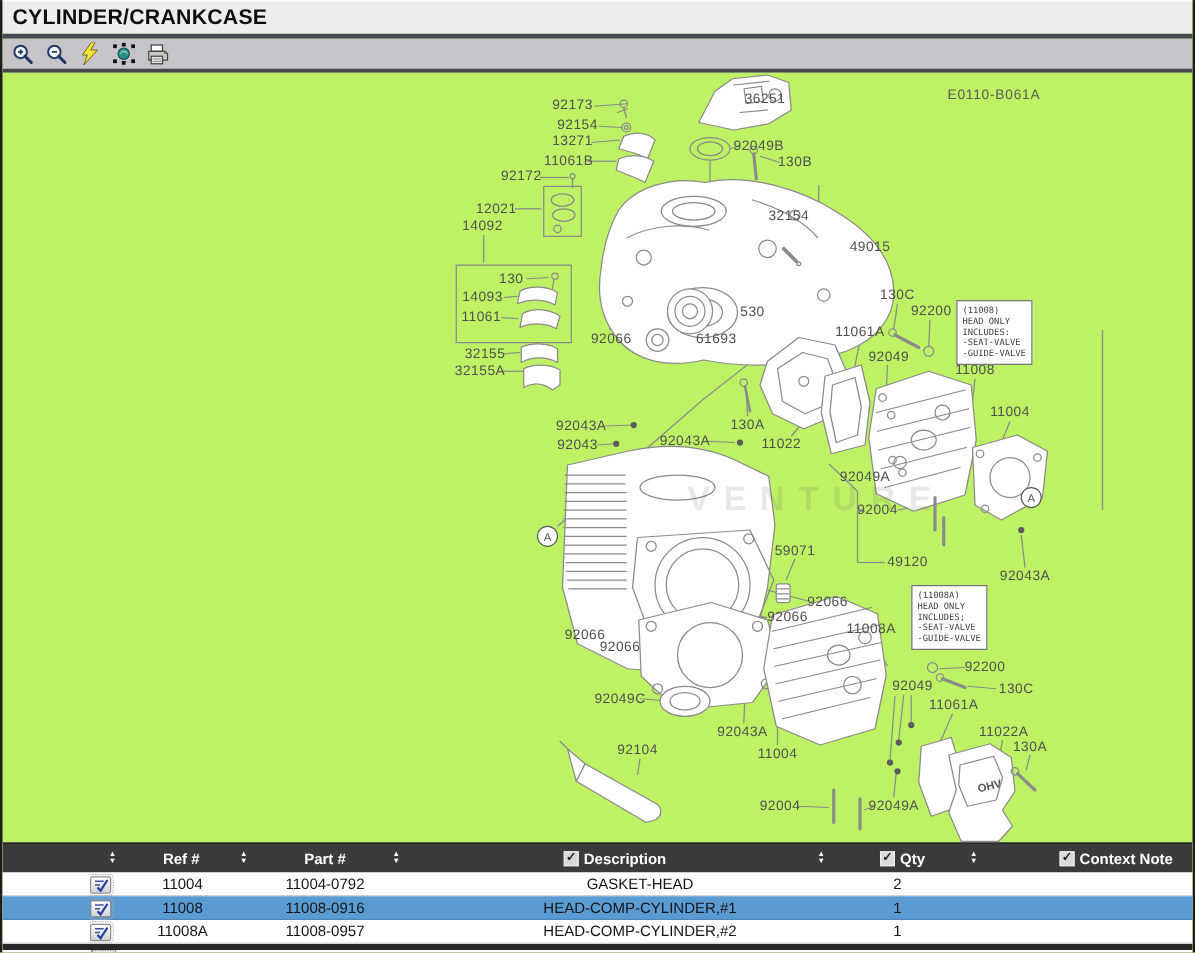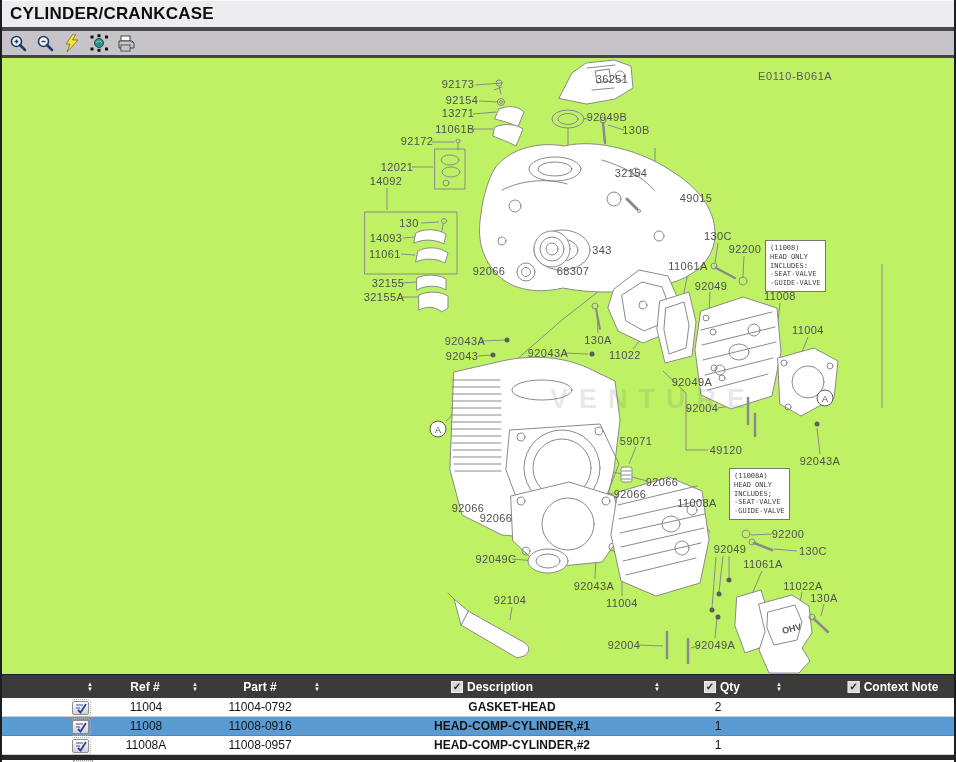--- a/index.html
+++ b/index.html
@@ -36,21 +36,21 @@
   .sorticon{position:absolute;top:50%;transform:translate(-50%,-50%);display:flex;flex-direction:column;
             align-items:center;color:#fff;cursor:pointer;}
   .sorticon i{font-style:normal;font-size:6px;line-height:5px;}
   .trow{position:relative;height:19px;border-bottom:1px solid #cfcfcf;background:#fff;box-sizing:border-box;}
   .trow.selected{background:#5b9bd3;border-bottom-color:#4d87ba;}
   .cell{position:absolute;top:0;height:19px;line-height:18px;text-align:center;font-size:12px;color:#141414;
         white-space:nowrap;overflow:hidden;}
   .c-icon{left:70px;width:24px;display:flex;align-items:center;justify-content:flex-start;}
   .c-ref{left:94px;width:100px;}
   .c-part{left:198px;width:120px;}
-  .c-desc{left:330px;width:360px;font-weight:bold;}
+  .c-desc{left:330px;width:360px;}
   .c-qty{left:666px;width:100px;}
   .c-note{left:800px;width:150px;}
   .rowbtn{width:17px;height:14px;margin-top:1px;background:linear-gradient(#ffffff,#d2d2d2);
           border:1px solid #8f8f8f;border-radius:2px;display:flex;align-items:center;justify-content:center;
           outline:1px dotted #b0b0b0;outline-offset:1px;cursor:pointer;box-sizing:border-box;}
   .bottom-bar{height:5px;background:#282828;}
   .partial-row{height:2px;background:#fff;position:relative;overflow:hidden;}
   .partial-icon{position:absolute;left:71px;top:0;width:18px;height:4px;border:1px dotted #9a9a9a;background:#eee;}
 </style>
 </head>
@@ -312,23 +312,23 @@
       <span class="plabel" style="left: 415px; top: 141px;">92172</span>
       <span class="plabel" style="left: 395px; top: 167px;">12021</span>
       <span class="plabel" style="left: 629px; top: 173px;">32154</span>
       <span class="plabel" style="left: 384px; top: 181px;">14092</span>
       <span class="plabel" style="left: 694px; top: 198px;">49015</span>
       <span class="plabel" style="left: 407px; top: 223px;">130</span>
       <span class="plabel" style="left: 384px; top: 238px;">14093</span>
       <span class="plabel" style="left: 716px; top: 236px;">130C</span>
       <span class="plabel" style="left: 743px; top: 249px;">92200</span>
       <span class="plabel" style="left: 383px; top: 254px;">11061</span>
-      <span class="plabel" style="left: 600px; top: 250px;">343</span>
+      <span class="plabel" style="left: 600px; top: 250px;">530</span>
       <span class="plabel" style="left: 487px; top: 271px;">92066</span>
-      <span class="plabel" style="left: 571px; top: 271px;">68307</span>
+      <span class="plabel" style="left: 571px; top: 271px;">61693</span>
       <span class="plabel" style="left: 686px; top: 266px;">11061A</span>
       <span class="plabel" style="left: 386px; top: 283px;">32155</span>
       <span class="plabel" style="left: 709px; top: 286px;">92049</span>
       <span class="plabel" style="left: 382px; top: 297px;">32155A</span>
       <span class="plabel" style="left: 778px; top: 296px;">11008</span>
       <span class="plabel" style="left: 463px; top: 341px;">92043A</span>
       <span class="plabel" style="left: 596px; top: 340px;">130A</span>
       <span class="plabel" style="left: 546px; top: 353px;">92043A</span>
       <span class="plabel" style="left: 460px; top: 356px;">92043</span>
       <span class="plabel" style="left: 623px; top: 355px;">11022</span>

